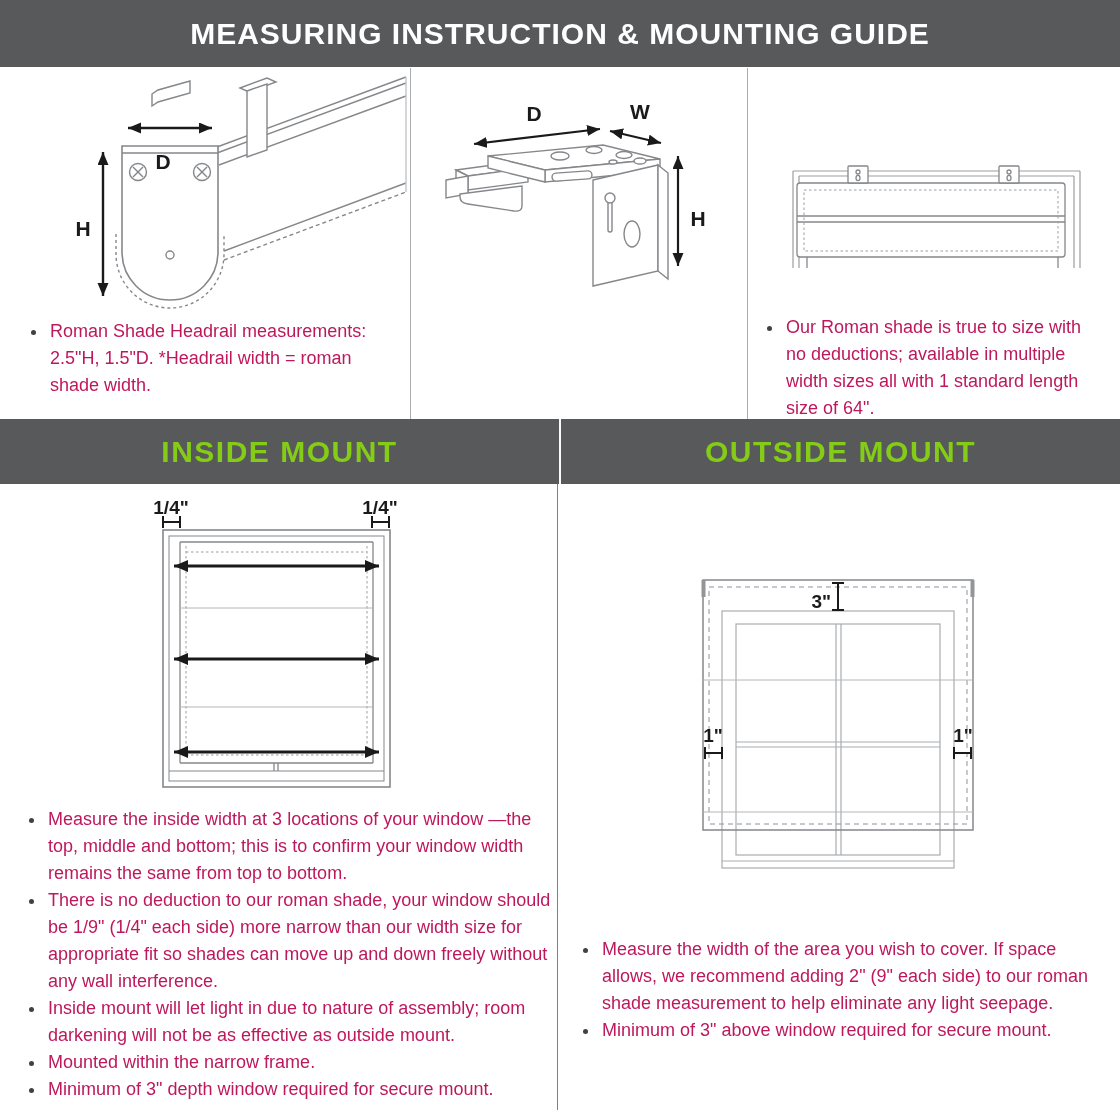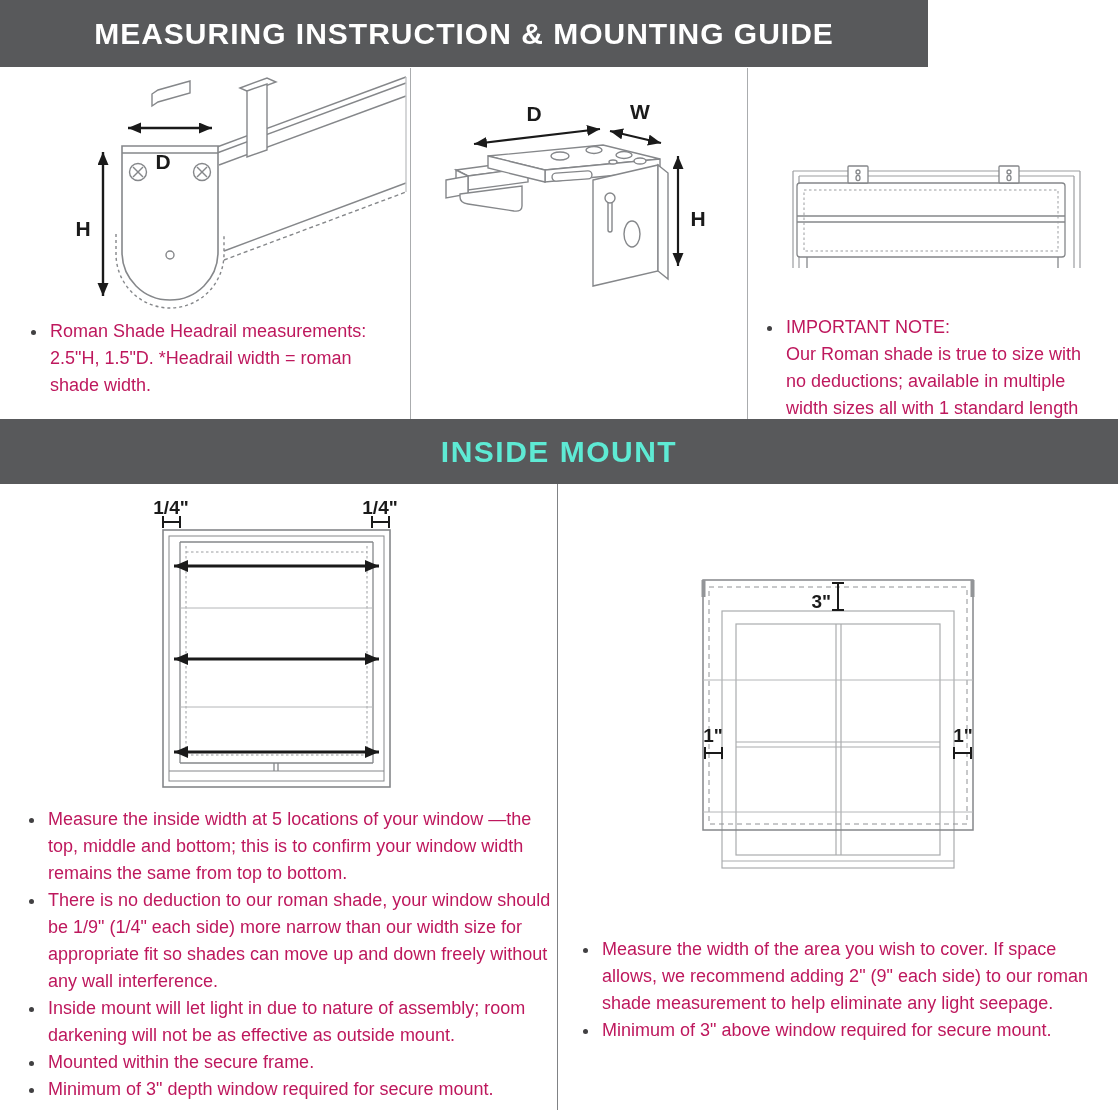--- a/index.html
+++ b/index.html
@@ -1,19 +1,19 @@
 <!DOCTYPE html>
 <html><head>
 <meta charset="utf-8">
 <style>
   html,body{margin:0;padding:0;background:#fff;}
   .page{position:relative;width:1120px;height:1120px;background:#fff;overflow:hidden;
         font-family:"Liberation Sans","DejaVu Sans",sans-serif;color:#414042;}
 
-  .top-header{position:absolute;left:0;top:0;width:928px;height:67px;background:#58595b;}
+  .top-header{position:absolute;left:0;top:0;width:1120px;height:67px;background:#58595b;}
   .top-header .t{display:block;text-align:center;line-height:67px;color:#fff;
         font-size:30px;font-weight:bold;letter-spacing:1px;}
 
   .col-div{position:absolute;top:68px;height:351px;width:1px;background:#aaacae;}
   .col-div.d1{left:410px;} .col-div.d2{left:747px;}
 
   .diag{position:absolute;}
   .diag.headrail{left:0;top:68px;}
   .diag.bracket{left:410px;top:68px;}
   .diag.mounted{left:747px;top:68px;}
@@ -24,21 +24,21 @@
   .note ul{margin:0;padding-left:20px;list-style:disc outside;}
   .note li{padding-left:2px;margin:0;}
   .note li::marker{color:#414042;}
   .note.n1{left:28px;top:318px;width:355px;}
   .note.n2{left:426px;top:320px;width:310px;}
   .note.n3{left:764px;top:314px;width:330px;}
   .note.inside-notes{left:26px;top:806px;width:525px;}
   .note.outside-notes{left:580px;top:936px;width:525px;}
 
   .mount-bar{position:absolute;left:0;top:419px;width:1120px;height:65px;background:#58595b;display:flex;}
-  .mount-title{flex:1;color:#5eead4;text-align:center;line-height:65px;font-size:30px;
+  .mount-title{flex:1;color:#84cc16;text-align:center;line-height:65px;font-size:30px;
         font-weight:bold;letter-spacing:1.5px;}
   .bar-divider{width:2px;background:#fafafa;}
   .v-divider{position:absolute;left:557px;top:484px;width:1px;height:626px;background:#808285;}
 
   svg text{font-family:"Liberation Sans","DejaVu Sans",sans-serif;}
   .dim{font-weight:bold;font-size:21px;fill:#1a1a1a;}
   .dim-s{font-weight:bold;font-size:19px;fill:#1a1a1a;}
 </style>
 </head>
 <body>
@@ -163,29 +163,29 @@
         <rect x="252" y="98" width="20" height="17" rx="1"></rect>
         <circle cx="262" cy="104" r="2"></circle>
         <ellipse cx="262" cy="110" rx="2" ry="2.6"></ellipse>
       </g>
     </g>
     <rect x="57" y="122" width="254" height="61" stroke="#9b9da0" stroke-dasharray="2.5 2.5" fill="none"></rect>
   </svg>
   <div class="note n3">
     <ul>
       <li>
-        <div>IMPORTANT NOTE:</div>
         <div>Our Roman shade is true to size with no deductions; available in multiple width sizes all with 1 standard length size of 64".</div>
       </li>
     </ul>
   </div>
 
   <div class="mount-bar">
     <div class="mount-title">INSIDE MOUNT</div>
     <div class="bar-divider"></div>
+    <div class="mount-title">OUTSIDE MOUNT</div>
   </div>
   <div class="v-divider"></div>
 
   <svg class="diag inside" width="340" height="310" viewBox="0 0 340 310">
     <defs>
       <marker id="ahC" markerWidth="16" markerHeight="14" refX="14" refY="6" orient="auto-start-reverse" markerUnits="userSpaceOnUse">
         <path d="M0,0 L14,6 L0,12 Z" fill="#1a1a1a"></path>
       </marker>
     </defs>
     <text class="dim-s" text-anchor="middle" x="51" y="24">1/4"</text>
@@ -227,24 +227,24 @@
     <g>
       <line x1="54" y1="169" x2="259" y2="169" stroke="#1a1a1a" stroke-width="3" marker-start="url(#ahC)" marker-end="url(#ahC)"></line>
     </g>
     <g>
       <line x1="54" y1="262" x2="259" y2="262" stroke="#1a1a1a" stroke-width="3" marker-start="url(#ahC)" marker-end="url(#ahC)"></line>
     </g>
   </svg>
 
   <div class="note inside-notes">
     <ul>
-      <li>Measure the inside width at 5 locations of your window —the top, middle and bottom; this is to confirm your window width remains the same from top to bottom.</li>
+      <li>Measure the inside width at 3 locations of your window —the top, middle and bottom; this is to confirm your window width remains the same from top to bottom.</li>
       <li>There is no deduction to our roman shade, your window should be 1/9" (1/4" each side) more narrow than our width size for appropriate fit so shades can move up and down freely without any wall interference.</li>
       <li>Inside mount will let light in due to nature of assembly; room darkening will not be as effective as outside mount.</li>
-      <li>Mounted within the secure frame.</li>
+      <li>Mounted within the narrow frame.</li>
       <li>Minimum of 3" depth window required for secure mount.</li>
     </ul>
   </div>
 
   <svg class="diag outside" width="300" height="312" viewBox="0 0 300 312">
     <g stroke="#aaacae" fill="none" stroke-width="1.2">
       <rect x="32" y="41" width="232" height="257"></rect>
       <rect x="46" y="54" width="204" height="231"></rect>
       <line x1="146" y1="54" x2="146" y2="285"></line>
       <line x1="151" y1="54" x2="151" y2="285"></line>

